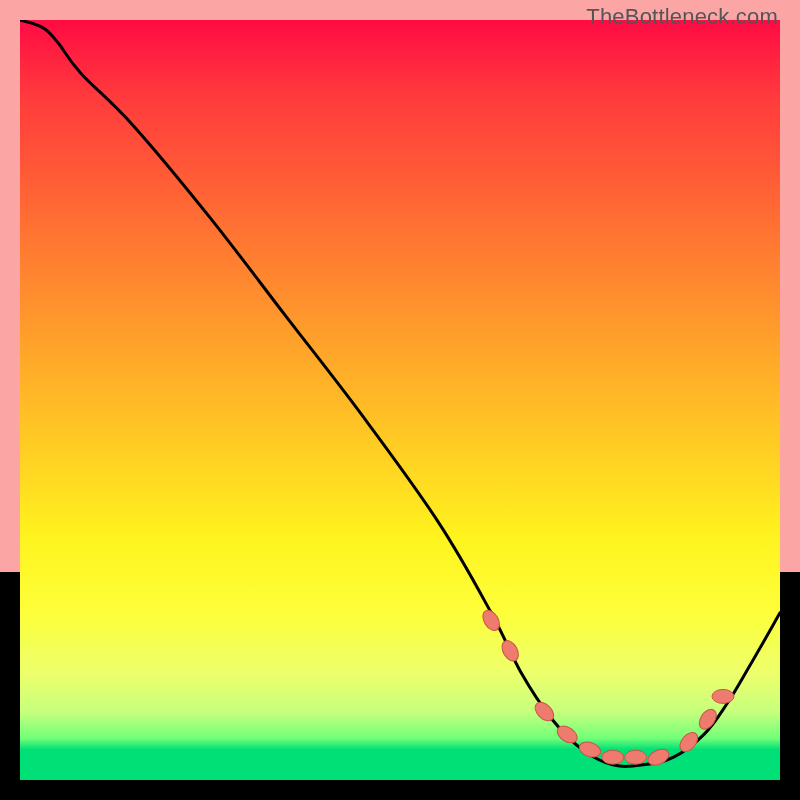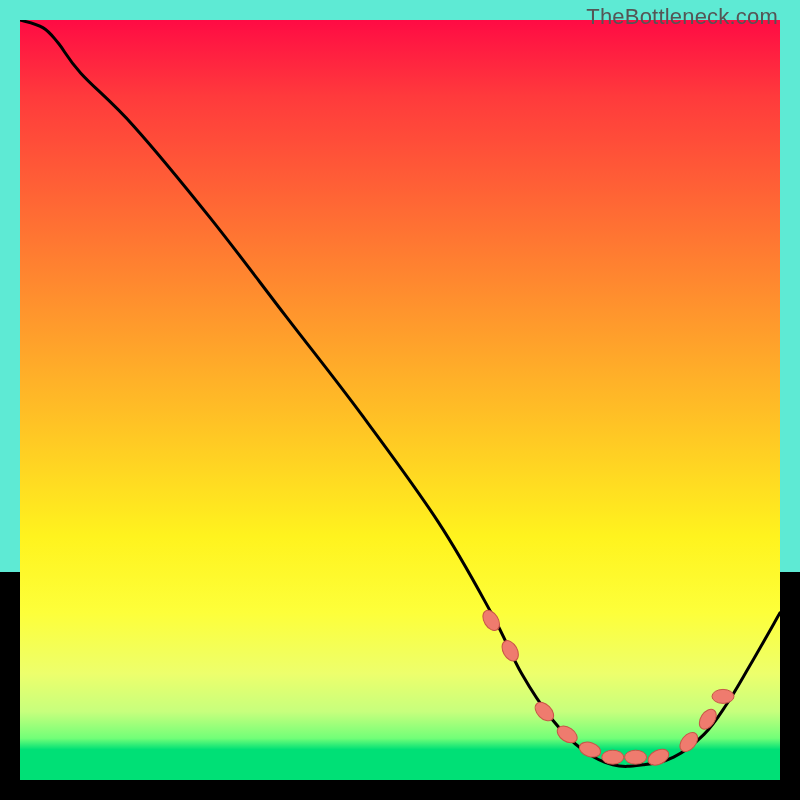--- a/index.html
+++ b/index.html
@@ -8,21 +8,21 @@
     width: 800px;
     height: 800px;
     background: #000;
     overflow: hidden;
     font-family: Arial, Helvetica, sans-serif;
   }
   .frame {
     position: relative;
     width: 800px;
     height: 572px;
-    background: #5eead4;
+    background: #fca5a5;
   }
   .plot-area {
     position: absolute;
     left: 20px;
     top: 20px;
     width: 760px;
     height: 760px;
     
     background: linear-gradient(
       to bottom,

